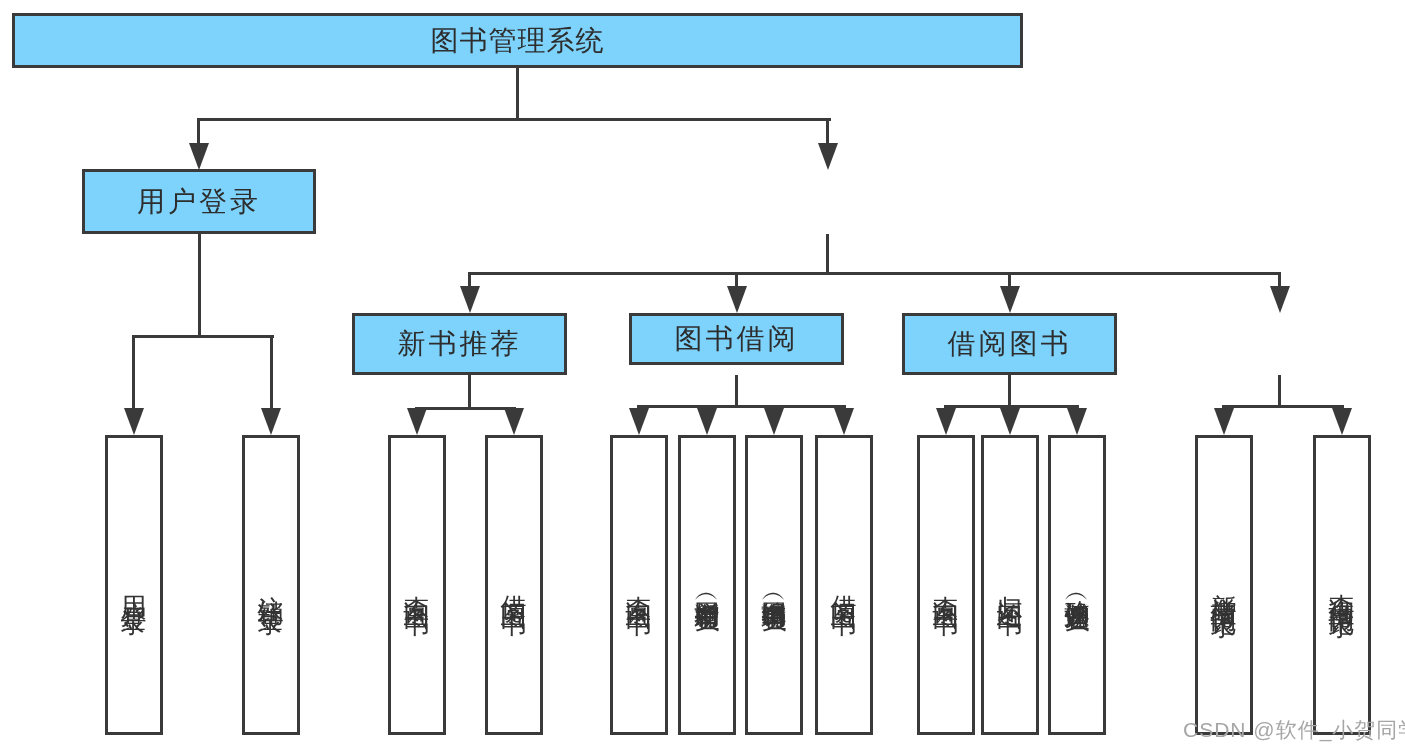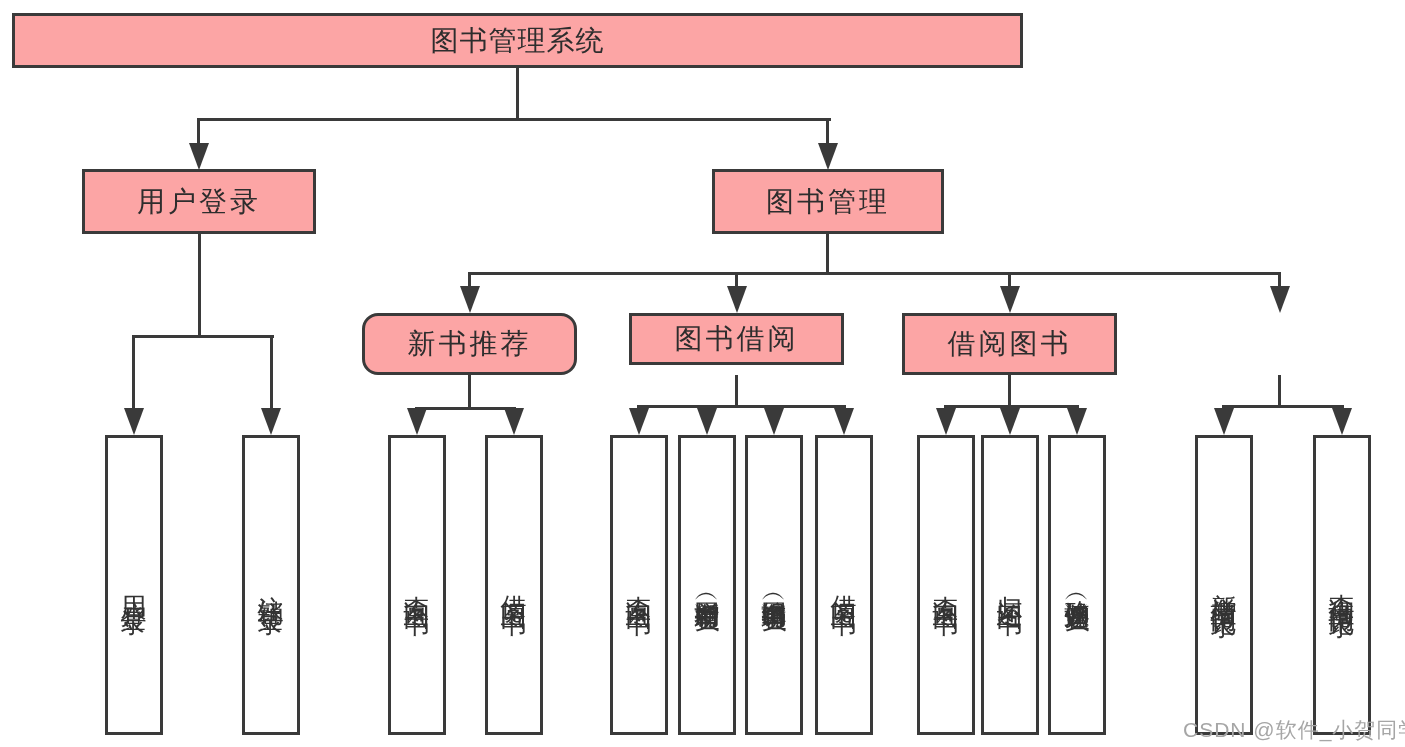--- a/index.html
+++ b/index.html
@@ -11,21 +11,21 @@
     position: relative;
     width: 1405px; height: 747px;
     background: #ffffff;
     overflow: hidden;
   }
   
   .box {
     position: absolute;
     box-sizing: border-box;
     border: 3px solid #3a3a3a;
-    background: #fca5a5;
+    background: #7dd3fc;
     display: flex;
     align-items: center;
     justify-content: center;
     color: #2d2d2d;
     z-index: 2;
   }
   .box .lbl { white-space: nowrap; }
   .h-node { font-size: 28px; letter-spacing: 3px; }
   .root-node { font-size: 28px; letter-spacing: 1px; }
   
@@ -82,43 +82,40 @@
   <div class="vline" style="left:516px; top:68px;  height:50px;"></div>
   <div class="hline" style="left:197px; top:118px; width:634px;"></div>
   <div class="vline" style="left:197px; top:118px; height:27px;"></div>
   <div class="arrow" style="left:189px; top:143px;"></div>
   <div class="vline" style="left:826px; top:118px; height:27px;"></div>
   <div class="arrow" style="left:818px; top:143px;"></div>
 
   <div class="box h-node" style="left:82px; top:169px; width:234px; height:65px;">
     <span class="lbl">用户登录</span>
   </div>
-  <div class="box h-node" style="left:712px; top:169px; width:232px; height:65px;">
-    <span class="lbl">图书管理</span>
-  </div>
 
   <div class="vline" style="left:198px; top:234px; height:101px;"></div>
   <div class="hline" style="left:132px; top:335px; width:142px;"></div>
   <div class="vline" style="left:132px; top:335px; height:74px;"></div>
   <div class="arrow" style="left:124px; top:408px;"></div>
   <div class="vline" style="left:270px; top:335px; height:74px;"></div>
   <div class="arrow" style="left:261px; top:408px;"></div>
 
   <div class="vline" style="left:826px; top:234px; height:38px;"></div>
   <div class="hline" style="left:468px; top:272px; width:813px;"></div>
   <div class="vline" style="left:468px;  top:272px; height:15px;"></div>
   <div class="arrow" style="left:460px;  top:286px;"></div>
   <div class="vline" style="left:735px;  top:272px; height:15px;"></div>
   <div class="arrow" style="left:727px;  top:286px;"></div>
   <div class="vline" style="left:1008px; top:272px; height:15px;"></div>
   <div class="arrow" style="left:1000px; top:286px;"></div>
   <div class="vline" style="left:1278px; top:272px; height:15px;"></div>
   <div class="arrow" style="left:1270px; top:286px;"></div>
 
-  <div class="box h-node" style="left:362px; top:313px; width:215px; height:62px;border-radius:16px;">
+  <div class="box h-node" style="left:352px; top:313px; width:215px; height:62px;">
     <span class="lbl">新书推荐</span>
   </div>
   <div class="box h-node" style="left:629px; top:313px; width:215px; height:52px;">
     <span class="lbl">图书借阅</span>
   </div>
   <div class="box h-node" style="left:902px; top:313px; width:215px; height:62px;">
     <span class="lbl">借阅图书</span>
   </div>
 
   <div class="vline" style="left:468px; top:375px; height:32px;"></div>

